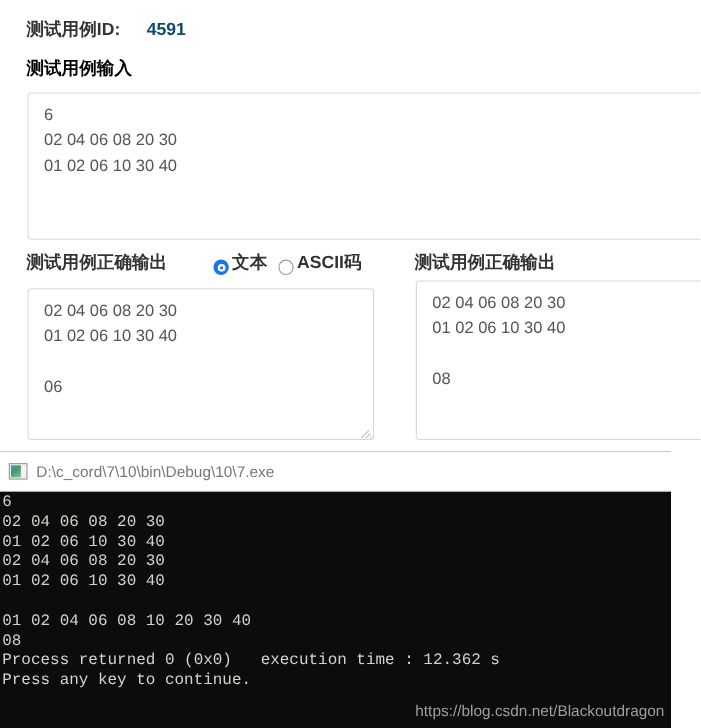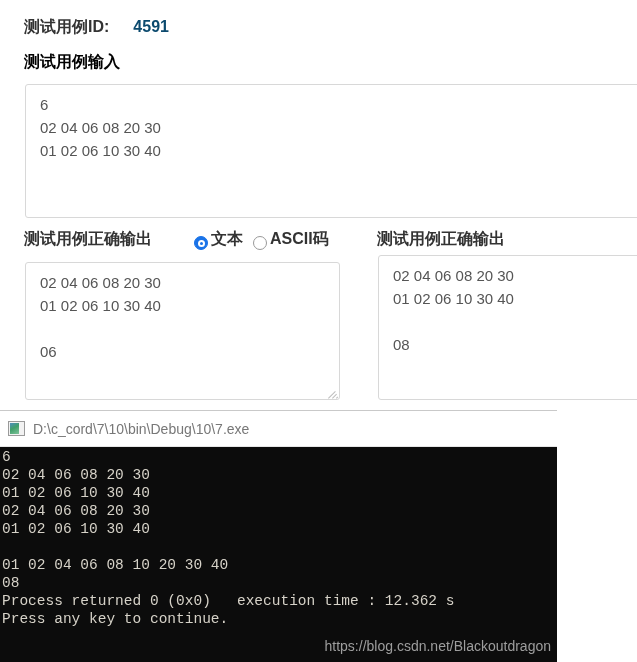--- a/index.html
+++ b/index.html
@@ -168,21 +168,21 @@
     transform: rotate(-45deg);
   }
   .resize-grip i:nth-child(1) { left: 1px;  top: 11px; width: 10px; }
   .resize-grip i:nth-child(2) { left: 5px;  top: 11px; width: 6px;  }
   .resize-grip i:nth-child(3) { left: 9px;  top: 11px; width: 2px;  }
 
   
   #console-window {
     position: absolute;
     left: 0; top: 410px;
-    width: 557px;
+    width: 610px;
     height: 252px;
     overflow: hidden;
   }
   #console-titlebar {
     position: absolute;
     left: 0; top: 0;
     width: 700px;
     height: 37px;
     background: #ffffff;
     border-top: 1px solid #c9c9c9;

